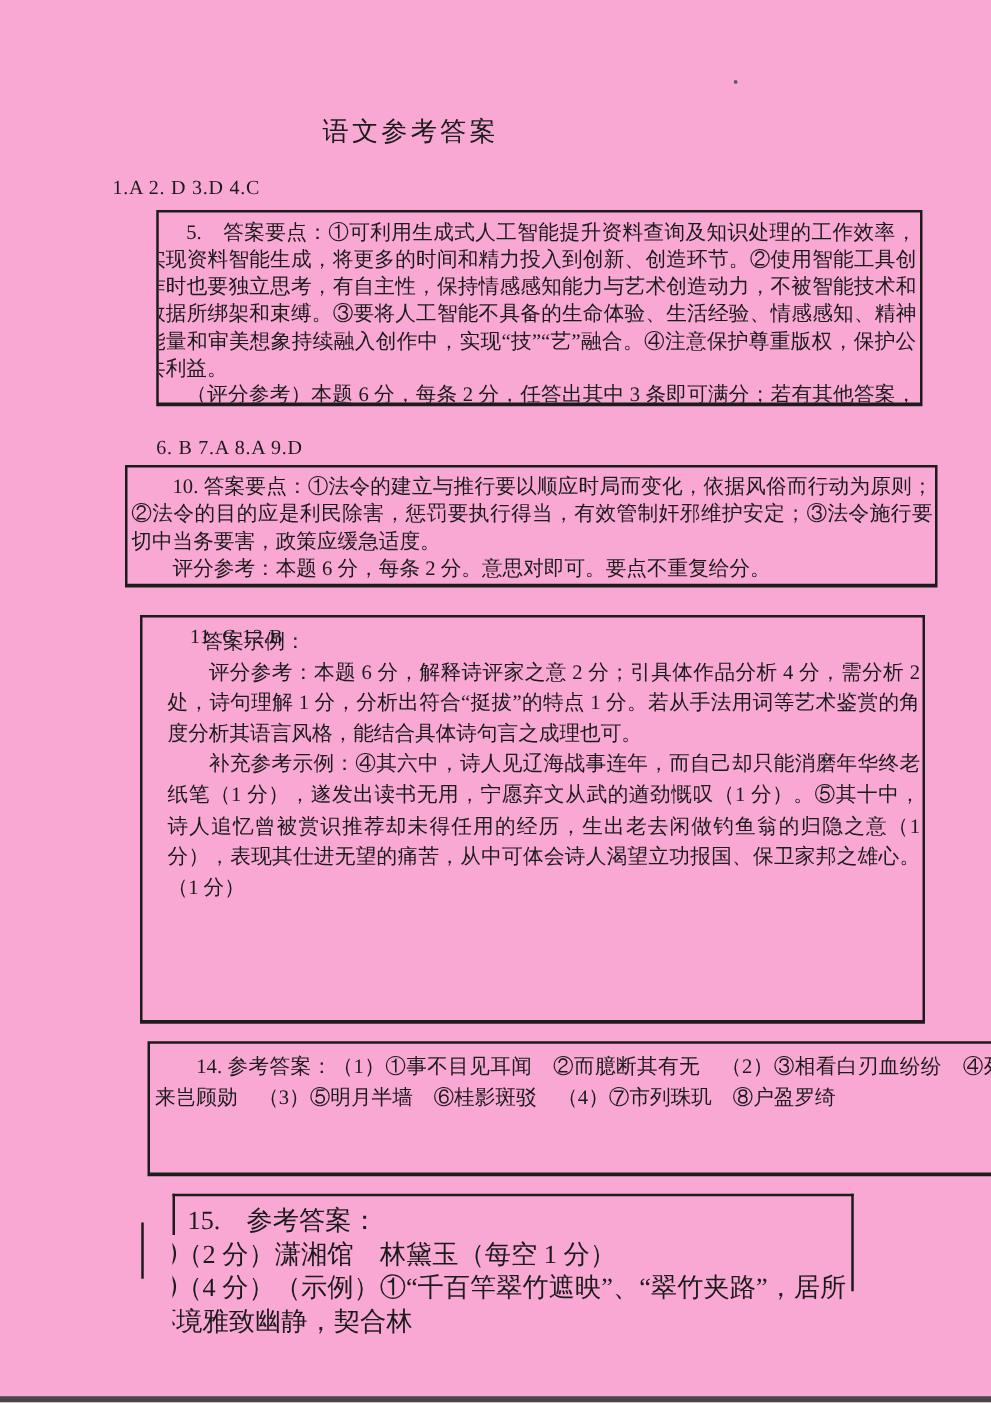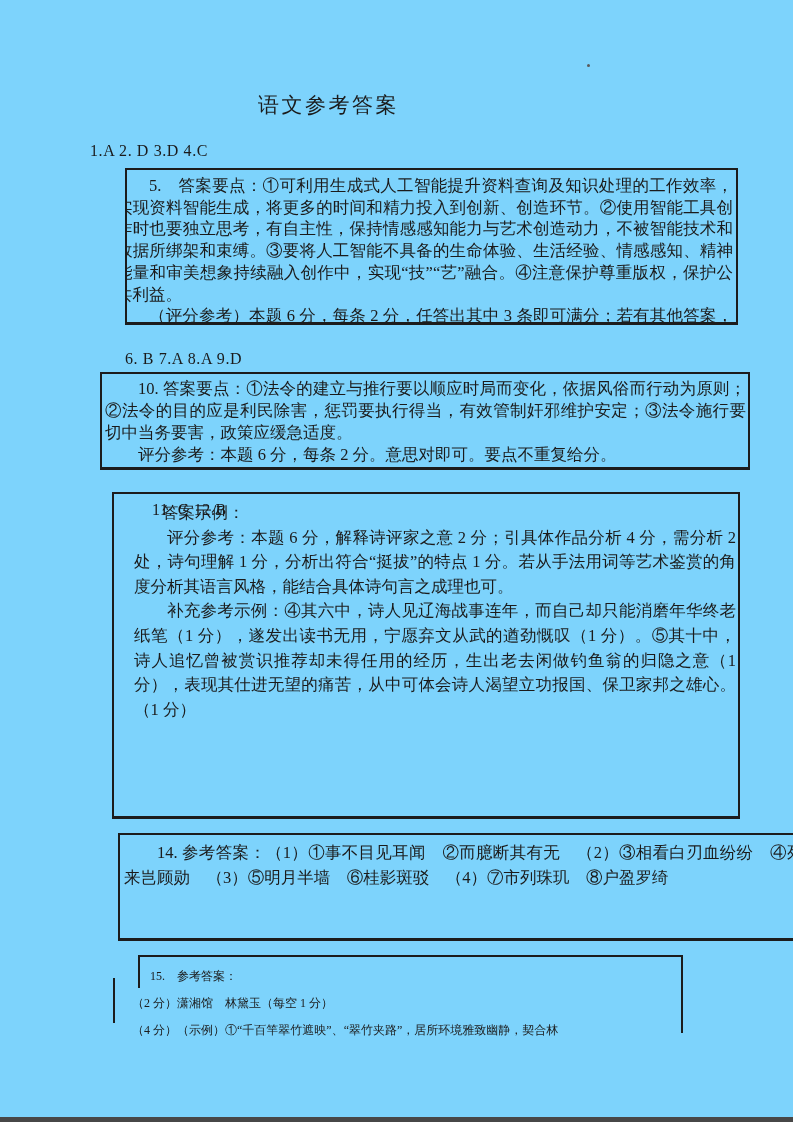--- a/index.html
+++ b/index.html
@@ -1,20 +1,20 @@
 <!DOCTYPE html>
 <html><head>
 <meta charset="utf-8">
 <style>
   html,body { margin:0; padding:0; background:#e8e8e8; }
   .page {
     position:relative;
     width:793px; height:1122px;
     margin:0 auto;
-    background:#7dd3fc;
+    background:#f9a8d4;
     font-family:"Liberation Serif","DejaVu Serif",serif;
     color:#1b1b1b;
     overflow:hidden;
   }
   .abs { position:absolute; }
 
   .doc-title {
     top:93px; left:258px;
     font-size:21px;
     letter-spacing:2.5px;
@@ -60,21 +60,21 @@
 
   .box-q14 { top:833px; left:118px; width:723px; height:108px; }
   .box-q14 p { margin-left:4px; margin-right:2px; line-height:25px; }
   .box-q14 p:first-child { margin-top:5px; }
 
   .box-q15 {
     top:955px; left:138px; width:545px; height:167px;
     box-sizing:border-box;
     border-top:2px solid #1c1c1c;
     overflow:hidden;
-    font-size:12px;
+    font-size:21px;
   }
   .box-q15 p { margin:0; margin-left:-18px; line-height:27px; text-align:left; }
   .box-q15 p:first-child { margin-top:6px; }
   .indent-q15 { text-indent:30px; }
 
   .vseg { width:2px; background:#1c1c1c; }
   .seg-q15-left  { left:138px; top:955px; height:33px; }
   .seg-q15-right { left:681px; top:955px; height:78px; }
   .seg-stray     { left:113px; top:978px; height:45px; }
 

